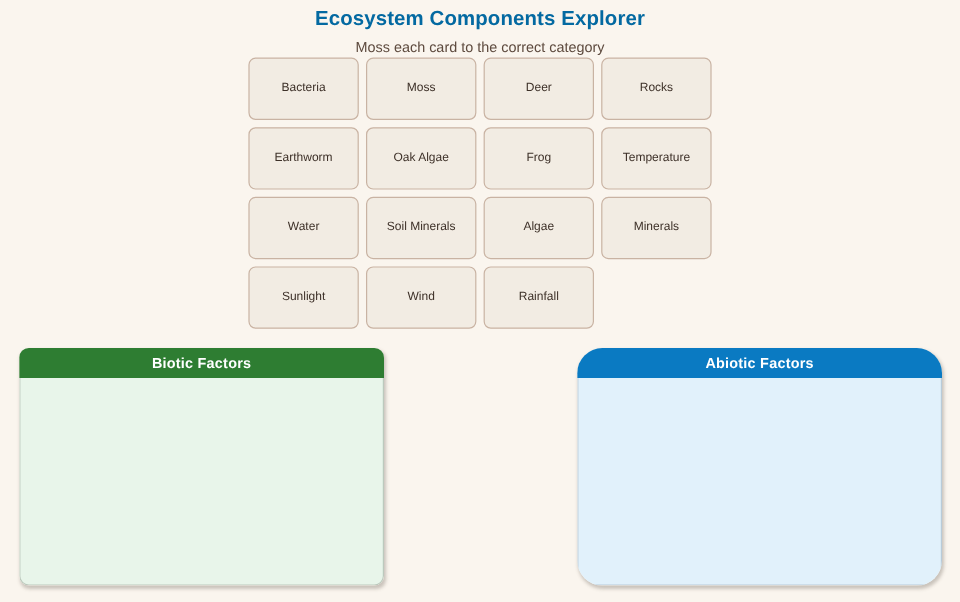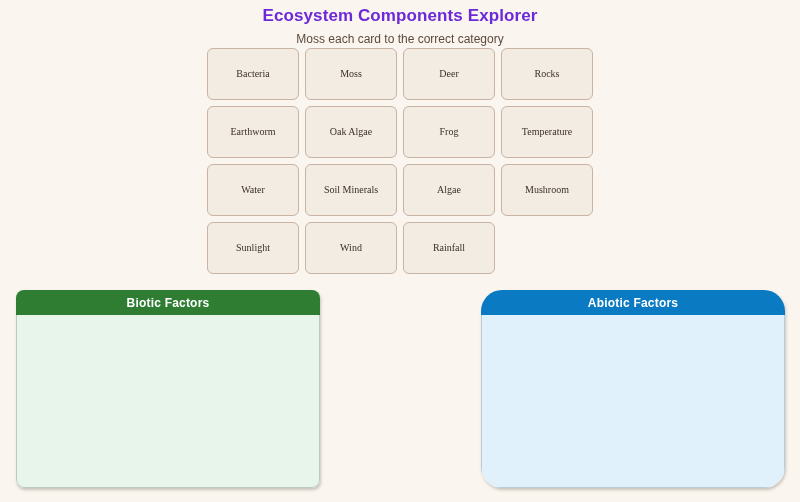--- a/index.html
+++ b/index.html
@@ -18,21 +18,21 @@
 
   
   .page-title {
     position: absolute;
     top: 6px;
     left: 0;
     width: 800px;
     text-align: center;
     font-size: 17px;
     font-weight: bold;
-    color: #6d28d9;
+    color: #0369a1;
     letter-spacing: 0.1px;
   }
 
   .page-subtitle {
     position: absolute;
     top: 32px;
     left: 0;
     width: 800px;
     text-align: center;
     font-size: 12px;
@@ -59,21 +59,20 @@
     display: flex;
     align-items: center;
     justify-content: center;
     font-size: 10px;
     color: #3d3028;
     cursor: grab;
     user-select: none;
     text-align: center;
     line-height: 1.2;
     padding: 0 4px;
-    font-family: Liberation Serif, serif;
   }
 
   
   .drop-zone {
     position: absolute;
     top: 290px;
     width: 304px;
     height: 198px;
     border-radius: 8px;
     overflow: hidden;
@@ -120,21 +119,21 @@
   <div class="item-card">Moss</div>
   <div class="item-card">Deer</div>
   <div class="item-card">Rocks</div>
   <div class="item-card">Earthworm</div>
   <div class="item-card">Oak Algae</div>
   <div class="item-card">Frog</div>
   <div class="item-card">Temperature</div>
   <div class="item-card">Water</div>
   <div class="item-card">Soil Minerals</div>
   <div class="item-card">Algae</div>
-  <div class="item-card">Mushroom</div>
+  <div class="item-card">Minerals</div>
   <div class="item-card">Sunlight</div>
   <div class="item-card">Wind</div>
   <div class="item-card">Rainfall</div>
 </div>
 
 <div class="drop-zone biotic">
   <div class="zone-header">Biotic Factors</div>
   <div class="zone-body"></div>
 </div>
 

